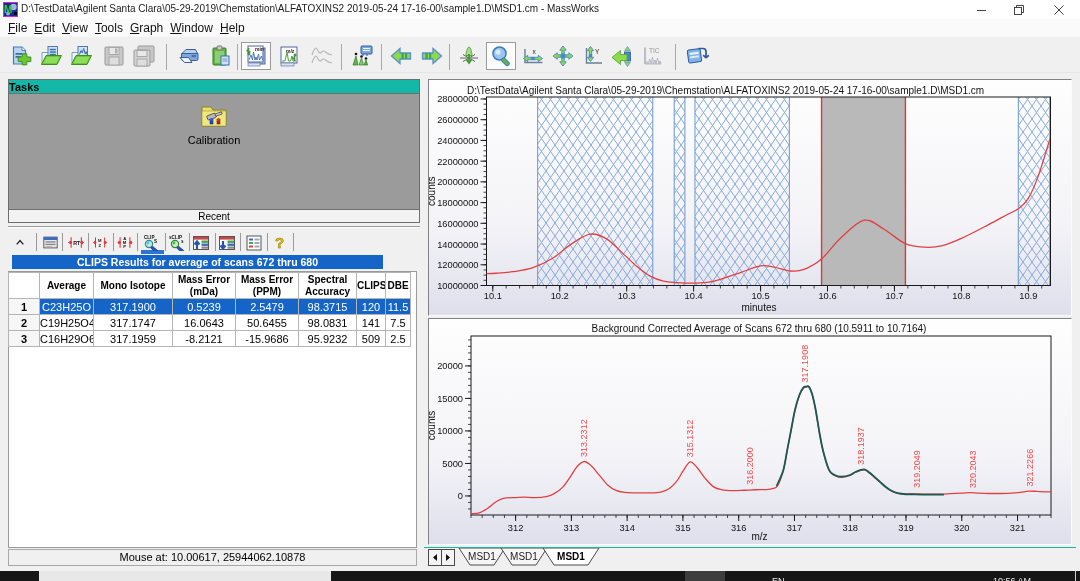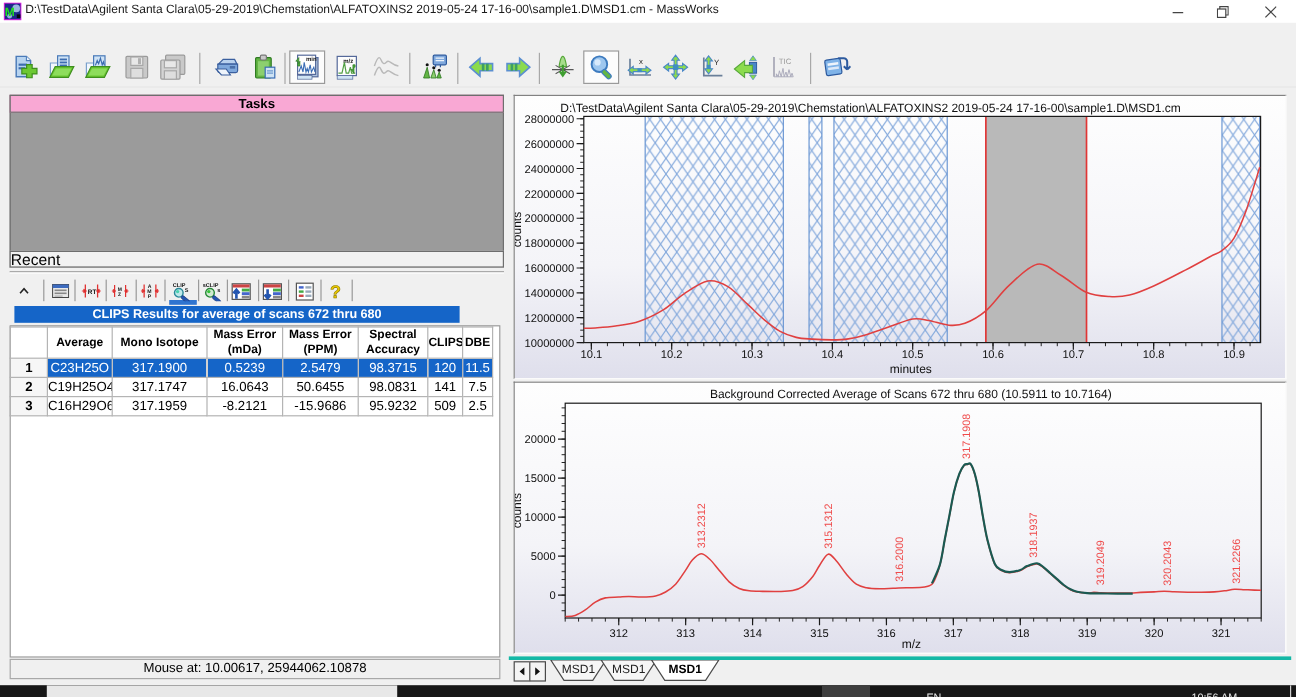--- a/index.html
+++ b/index.html
@@ -19,22 +19,22 @@
   .menu-item span.u { text-decoration:underline; }
 
   
   #toolbar { left:0; top:37px; width:1080px; height:36px; background:#f0f0f0; border-bottom:1px solid #e6e6e6; }
   .tbtn { position:absolute; top:5px; width:30px; height:28px; display:flex; align-items:center; justify-content:center; }
   .tbtn.pressed { background:#fcfcfc; border:1px solid #9a9a9a; }
   .tsep { position:absolute; top:7px; width:1px; height:26px; background:#a8a8a8; }
 
   
   #tasks-panel { left:8px; top:79px; width:412px; height:144px; border:1px solid #6e6e6e; background:#9b9b9b; }
-  #tasks-header { left:8px; top:79px; width:412px; height:15px; background:#f9a8d4; border:1px solid #6e6e6e; text-align:center; font-size:11px; font-weight:bold; color:#000; line-height:14px; }
-  #recent-bar { left:8px; top:209px; width:412px; height:14px; background:#f2f2f2; border:1px solid #6e6e6e; text-align:left; font-size:13px; color:#000; line-height:13px; }
+  #tasks-header { left:8px; top:79px; width:412px; height:15px; background:#14b8a6; border:1px solid #6e6e6e; text-align:left; font-size:11px; font-weight:bold; color:#000; line-height:14px; }
+  #recent-bar { left:8px; top:209px; width:412px; height:14px; background:#f2f2f2; border:1px solid #6e6e6e; text-align:center; font-size:10px; color:#000; line-height:13px; }
   .task-item { position:absolute; text-align:center; color:#000; font-size:11px; }
   #panel-divider { left:8px; top:226px; width:412px; height:2px; border-top:1px solid #9a9a9a; border-bottom:1px solid #ffffff; }
 
   
   #results-toolbar { left:8px; top:230px; width:412px; height:24px; }
   .rbtn { position:absolute; top:232px; height:20px; display:flex; align-items:center; justify-content:center; }
   .rsep { position:absolute; top:233px; width:1px; height:18px; background:#9a9a9a; }
   #clips-active-bar { left:141px; top:250px; width:23px; height:4px; background:#2f74d0; }
 
   #banner { left:12px; top:255px; width:371px; height:14px; background:#1565c8; color:#fff; font-size:10.5px; font-weight:bold; text-align:center; line-height:14px; }
@@ -49,21 +49,21 @@
   #results-table tr.sel td:not(.rownum) { background:#1565c8; color:#fff; }
 
   #left-status { left:8px; top:549px; width:409px; height:17px; background:#f0f0f0; border:1px solid #a8a8a8; text-align:center; font-size:11px; color:#000; line-height:15px; }
 
   
   .chart-panel { background:#ffffff; border-top:1px solid #828282; border-left:1px solid #828282; border-right:1px solid #fbfbfb; border-bottom:1px solid #fbfbfb; }
   #chart1-panel { left:428px; top:79px; width:644px; height:237px; }
   #chart2-panel { left:428px; top:318px; width:644px; height:227px; }
 
   
-  #tabstrip { left:424px; top:547px; width:652px; height:20px; border-top:3px solid #14b8a6; }
+  #tabstrip { left:424px; top:547px; width:652px; height:20px; border-top:1px solid #14b8a6; }
   .tab-nav { position:absolute; top:1px; width:14px; height:17px; background:#f4f4f4; border:1px solid #4a4a4a; display:flex; align-items:center; justify-content:center; }
   .sheet-tab { position:absolute; top:0; height:18px; font-size:10px; color:#222; text-align:center; line-height:17px; }
   .sheet-tab svg { position:absolute; left:0; top:0; }
   .sheet-tab .lbl { position:relative; }
   .sheet-tab.active { font-weight:bold; color:#000; }
 
   
   #taskbar { left:0; top:571px; width:1080px; height:10px; background:#161616; overflow:hidden; }
   #tb-appbtn { left:39px; top:0; width:292px; height:10px; background:#e8e8e8; }
   #tb-graybtn { left:685px; top:0; width:40px; height:10px; background:#3d3d3d; }
@@ -100,20 +100,29 @@
           <path d="M2.5 2.5 V0.5 H9.5 V7.5 H7.5" fill="none" stroke="#444"></path>
         </svg>
     </div>
     <div class="capbtn abs" style="left:1044px;">
       <svg width="10" height="10" viewBox="0 0 10 10">
           <path d="M0.5 0.5 L9.5 9.5 M9.5 0.5 L0.5 9.5" stroke="#444" stroke-width="1" fill="none"></path>
         </svg>
     </div>
   </div>
 
+  <div id="menubar" class="abs">
+      <div class="menu-item"><span class="u">F</span>ile</div>
+      <div class="menu-item"><span class="u">E</span>dit</div>
+      <div class="menu-item"><span class="u">V</span>iew</div>
+      <div class="menu-item"><span class="u">T</span>ools</div>
+      <div class="menu-item"><span class="u">G</span>raph</div>
+      <div class="menu-item"><span class="u">W</span>indow</div>
+      <div class="menu-item"><span class="u">H</span>elp</div>
+    </div>
 
   <div id="toolbar" class="abs">
       <div class="tbtn" style="left: 6px;">
         <svg width="24" height="24" viewBox="0 0 24 24">
           <path d="M4.5 3 h8.5 l3.5 3.5 V20 H4.5 z" fill="#b8d4f0" stroke="#4a7ab8" stroke-width="1.2"></path>
           <path d="M13 3 v3.5 h3.5" fill="#e8f1fa" stroke="#4a7ab8" stroke-width="0.9"></path>
           <rect x="6.5" y="9" width="7" height="1.8" fill="#3d6db0"></rect>
           <rect x="6.5" y="12" width="5.5" height="1.8" fill="#3d6db0"></rect>
           <path d="M13.2 9.8 h4.6 v3.2 h4 v4.6 h-4 v3.2 h-4.6 v-3.2 h-4 v-4.6 h4 z" fill="#6cc832" stroke="#3f8f1e" stroke-width="1"></path>
         </svg>
@@ -296,20 +305,35 @@
             <rect x="5" y="11.5" width="9" height="2" fill="#dce9f8"></rect>
           </g>
           <path d="M13.5 4.5 h4.5 a3 3 0 0 1 3 3 v6.5 m0 0 l2.8-2.8 m-2.8 2.8 l-2.8-2.8" fill="none" stroke="#2d5a9e" stroke-width="1.7"></path>
         </svg>
       </div>
     </div>
 
   <div id="tasks-panel" class="abs"></div>
   <div id="tasks-header" class="abs">Tasks</div>
 
+  <div class="task-item abs" style="left:150px; top:104px; width:128px;">
+    <svg width="30" height="24" viewBox="0 0 30 24" style="margin:0 auto;">
+      <path d="M3 3 L12 3 L14 6 L27 6 L27 22 L3 22 Z" fill="#e8e06a" stroke="#8a8230" stroke-width="1"></path>
+      <rect x="3" y="7" width="24" height="15" fill="#efe87e" stroke="#8a8230" stroke-width="0.5"></rect>
+      <g transform="rotate(-20 15 12)">
+        <rect x="8" y="9.5" width="9" height="4.5" rx="1" fill="#b9b9b9" stroke="#4a4a4a" stroke-width="0.8"></rect>
+        <rect x="16.5" y="10.6" width="7" height="2.2" fill="#d5d5d5" stroke="#4a4a4a" stroke-width="0.8"></rect>
+      </g>
+      <rect x="11" y="15.5" width="3" height="4.5" fill="#2244cc" stroke="#112266" stroke-width="0.5"></rect>
+      <rect x="18" y="15.5" width="3" height="4.5" fill="#cc2222" stroke="#661111" stroke-width="0.5"></rect>
+      <circle cx="12.5" cy="15.5" r="1.6" fill="#3355dd"></circle>
+      <circle cx="19.5" cy="15.5" r="1.6" fill="#dd3333"></circle>
+    </svg>
+    <div class="lbl" style="margin-top:6px;">Calibration</div>
+  </div>
 
 
   <div id="recent-bar" class="abs">Recent</div>
   <div id="panel-divider" class="abs"></div>
 
   <div id="results-toolbar" class="abs"></div>
   <div id="clips-active-bar" class="abs"></div>
 
   <div id="banner" class="abs">CLIPS Results for average of scans 672 thru 680</div>
 

